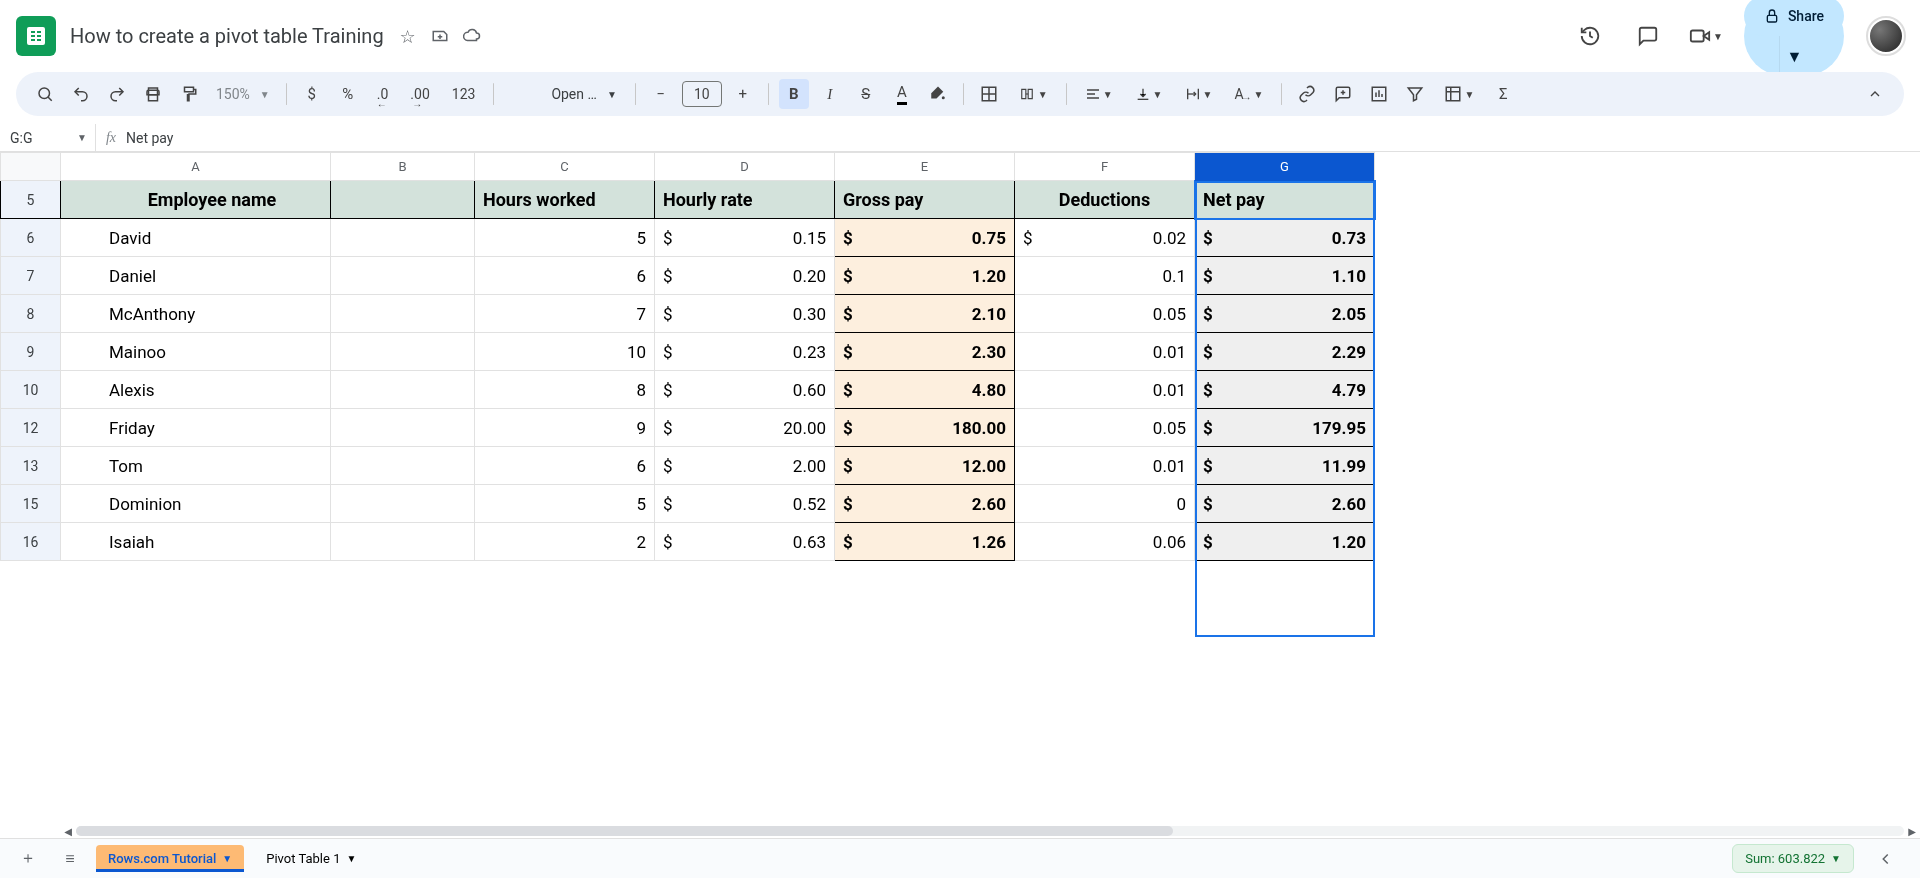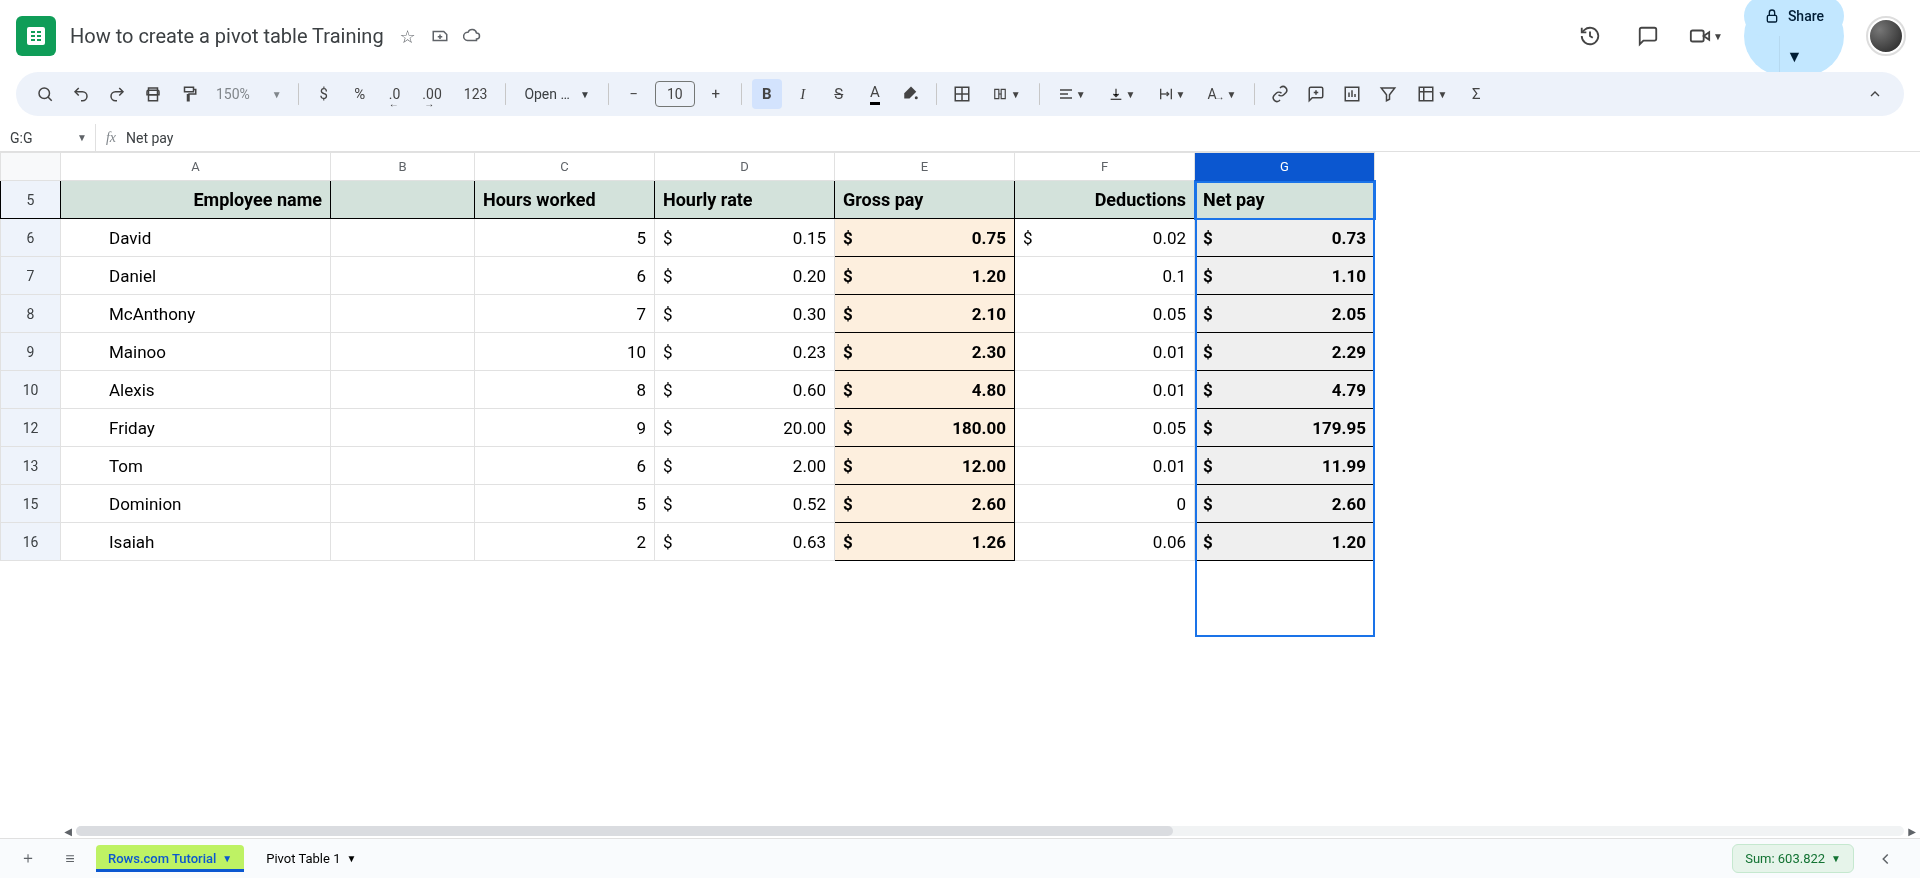--- a/index.html
+++ b/index.html
@@ -18,22 +18,22 @@
   .right-title .ricon { width:40px; height:40px; display:flex; align-items:center; justify-content:center; color:#444; cursor:pointer; border-radius:20px;}
   .share-btn { background:#c2e7ff; border-radius:40px; height:40px; padding:0 20px; display:flex; align-items:center; gap:8px; font-size:14px; color:#001d35; font-weight:500; cursor:pointer;}
   .share-wrap { display:flex; align-items:center; background:#c2e7ff; border-radius:40px;flex-direction:column;}
   .share-drop { width:30px; height:40px; display:flex; align-items:center; justify-content:center; color:#001d35; border-left:1px solid rgba(0,0,0,0.06); cursor:pointer;}
   .avatar { width:36px; height:36px; border-radius:50%; background:radial-gradient(circle at 30% 30%, #777, #222); margin-left:6px; border:2px solid #fff; outline:2px solid #ddd;}
   
   .toolbar { margin:8px 16px 0 16px; background:#edf2fa; border-radius:40px; height:44px; display:flex; align-items:center; padding:0 14px; gap:6px; color:#444;}
   .tb { width:30px; height:30px; display:flex; align-items:center; justify-content:center; border-radius:4px; cursor:pointer; font-size:15px;}
   .tb.wide { width:auto; padding:0 8px; font-size:14px;}
   .tb.sep { border-left:1px solid #c7c7c7; width:1px; height:22px; padding:0; margin:0 4px; cursor:default;}
-  .zoombox { display:flex; align-items:center; gap:16px; padding:0 6px; color:#80868b; font-size:14px;}
-  .fontbox { display:flex; align-items:center; gap:10px; padding:0 8px; font-size:14px; color:#3c4043;}
+  .zoombox { display:flex; align-items:center; gap:4px; padding:0 6px; color:#80868b; font-size:14px;}
+  .fontbox { display:flex; align-items:center; gap:10px; padding:0 8px; font-size:14px; color:#3c4043;margin-left:39px;}
   .sizebox { border:1px solid #747775; border-radius:4px; width:40px; height:26px; display:flex; align-items:center; justify-content:center; font-size:14px;}
   .bold-active { background:#d3e3fd; border-radius:4px; font-weight:700;}
   .toolbar-spacer { flex:1;}
   
   .fx-row { display:flex; align-items:center; height:28px; border-bottom:1px solid #e0e0e0; margin-top:8px; padding-left:10px; font-size:14px; color:#3c4043;}
   .namebox { width:86px; display:flex; align-items:center; justify-content:space-between; padding-right:8px; border-right:1px solid #e0e0e0; height:100%;}
   .fx-icon { width:30px; text-align:center; color:#80868b; font-style:italic; font-family:serif;}
   .fx-content { color:#3c4043;}
   
   .grid-wrap { flex:1; overflow:hidden; position:relative; margin-top:0;}
@@ -52,21 +52,21 @@
   td.data-D .cw, td.data-E .cw, td.data-F .cw, td.data-G .cw { display:flex; justify-content:space-between; align-items:center; width:100%; height:100%;}
   td.data-E { background:#fdefde; font-weight:700; border:1px solid #000;}
   td.data-G { background:#efefef; font-weight:700; border:1px solid #000;}
   td.data-F { text-align:right;}
   
   tbody tr td:nth-child(8){ }
   
   .sheet-tabs { height:40px; border-top:1px solid #e0e0e0; display:flex; align-items:center; padding:0 12px; gap:10px; background:#f9fbfd;}
   .sheet-tabs .sbtn { width:32px; height:32px; display:flex; align-items:center; justify-content:center; color:#5f6368; cursor:pointer; border-radius:4px;}
   .tab { padding:6px 12px; font-size:13px; border-radius:4px 4px 0 0; display:flex; align-items:center; gap:6px; cursor:pointer;}
-  .tab.active { color:#0b57d0; font-weight:500; background:#bef264; box-shadow:inset 0 -3px 0 #0b57d0;}
+  .tab.active { color:#0b57d0; font-weight:500; background:#fdba74; box-shadow:inset 0 -3px 0 #0b57d0;}
   .tab .drop { font-size:10px;}
   .tabs-spacer { flex:1;}
   .sum-pill { background:#e6f4ea; color:#137333; border-radius:6px; padding:6px 12px; font-size:13px; display:flex; align-items:center; gap:6px; border:1px solid #c5e8cf;}
   .explore { width:36px; height:36px; display:flex; align-items:center; justify-content:center; color:#5f6368; margin-left:8px;}
   .hscroll { position:absolute; bottom:0; left:60px; right:0; height:14px; display:flex; align-items:center;}
   .hscroll .track { flex:1; height:10px; background:#f1f3f4; border-radius:5px; position:relative;}
   .hscroll .thumb { position:absolute; left:0; width:60%; height:10px; background:#dadce0; border-radius:5px;}
   .hscroll .arrow { width:16px; text-align:center; color:#5f6368; font-size:10px;}
   
   col.c0{width:60px;} col.cA{width:270px;} col.cB{width:144px;} col.cC{width:180px;} col.cD{width:180px;}
@@ -323,26 +323,26 @@
       <th>C</th>
       <th>D</th>
       <th>E</th>
       <th>F</th>
       <th class="sel">G</th>
     </tr>
   </thead>
   <tbody id="grid-body">
         <tr class="hdr-row">
    <td class="row-head">5</td>
-   <td class="cell cell-data" style="text-align:right;padding-left:41px;">Employee name</td>
+   <td class="cell cell-data" style="text-align:center;padding-left:41px;">Employee name</td>
    <td class="cell cell-data blankB"></td>
    <td class="cell cell-data" style="text-align:left;">Hours worked</td>
    <td class="cell cell-data" style="text-align:left;">Hourly rate</td>
    <td class="cell cell-data" style="text-align:left;">Gross pay</td>
-   <td class="cell cell-data" style="text-align:right;">Deductions</td>
+   <td class="cell cell-data" style="text-align:center;">Deductions</td>
    <td class="cell cell-data net" style="text-align:left;">Net pay</td>
         </tr>
         <tr>
     <td class="row-head">6</td>
     <td class="cell data-A">David</td>
     <td class="cell data-B"></td>
     <td class="cell data-C">5</td>
     <td class="cell data-D">
             <div class="cw">
               <span>$</span>

